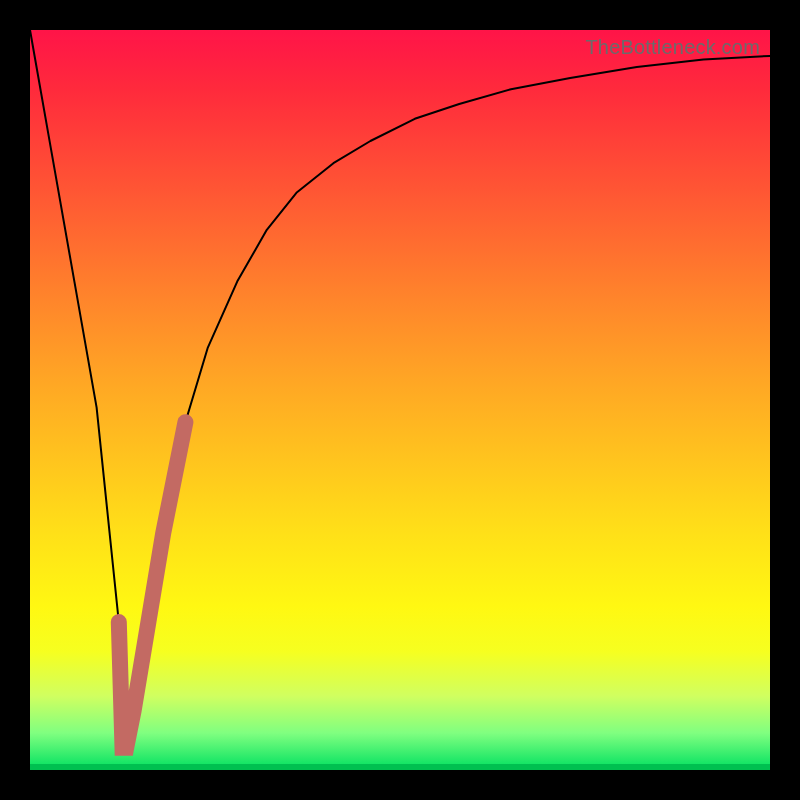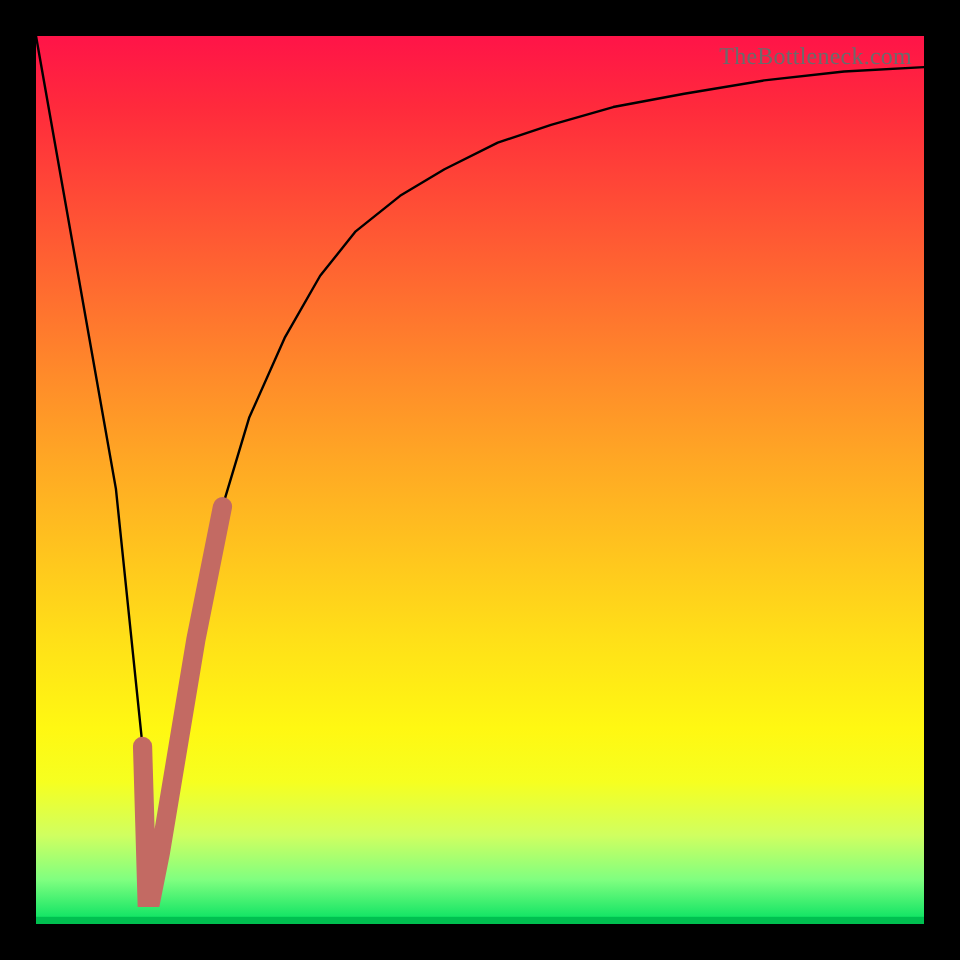--- a/index.html
+++ b/index.html
@@ -35,21 +35,21 @@
   .green-floor {
     position: absolute;
     left: 0; right: 0; bottom: 0;
     height: 6px;
     background: #00c050;
   }
   .watermark {
     position: absolute;
     top: 6px;
     right: 10px;
-    font-family: Liberation Serif, serif;
+    font-family: Liberation Sans, sans-serif;
     font-size: 20px;
     color: #6b6b6b;
     letter-spacing: 0.2px;
     user-select: none;
     text-align: right;
   }
   svg.curves {
     position: absolute;
     left: 0; top: 0;
     width: 740px; height: 740px;

